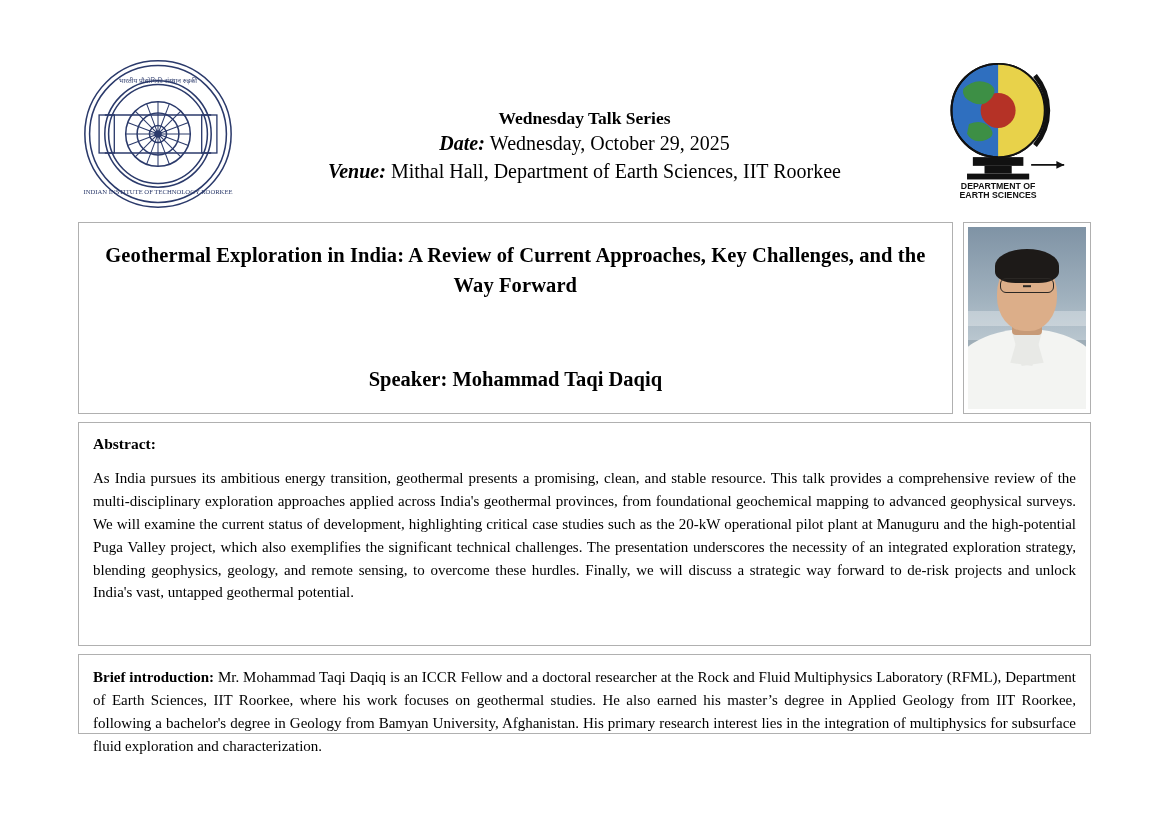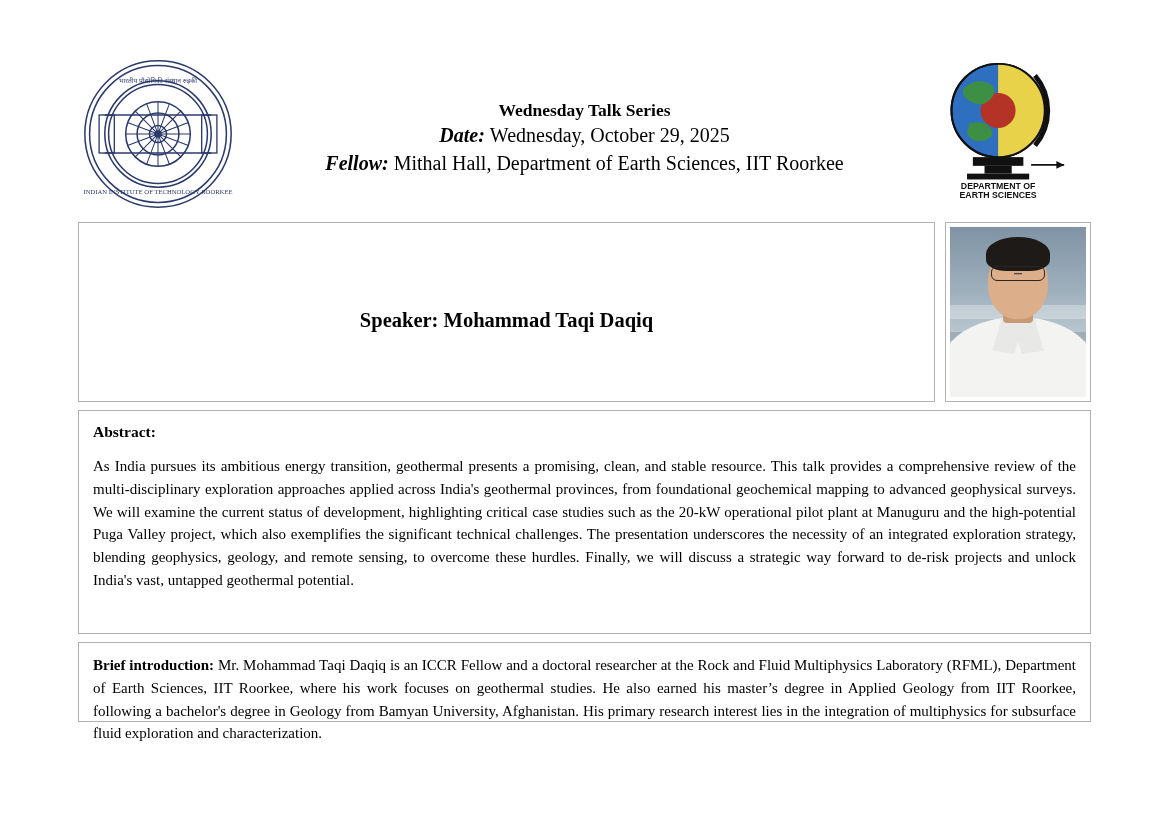--- a/index.html
+++ b/index.html
@@ -40,21 +40,21 @@
     position: absolute;
     right: 21px;
     top: 8px;
     width: 136px;
     height: 140px;
   }
   .header-center {
     position: absolute;
     left: 200px;
     right: 200px;
-    top: 50px;
+    top: 58px;
     text-align: center;
     line-height: 1.38;
   }
   .header-title {
     font-weight: bold;
     font-size: 17.5px;
   }
   .header-line {
     font-size: 20px;
   }
@@ -232,21 +232,21 @@
       </svg>
     </div>
 
     <div class="header-center">
       <div class="header-title">Wednesday Talk Series</div>
       <div class="header-line">
         <span class="hl-label">Date: </span>
         <span>Wednesday, October 29, 2025</span>
       </div>
       <div class="header-line">
-        <span class="hl-label">Fellow: </span>
+        <span class="hl-label">Venue: </span>
         <span>Mithal Hall, Department of Earth Sciences, IIT Roorkee</span>
       </div>
     </div>
 
     <div class="logo-right">
       <svg viewBox="0 0 140 146" width="136" height="142" aria-hidden="true">
         <circle cx="66" cy="56" r="48" fill="#2f6fbf" stroke="#111" stroke-width="2"></circle>
         <path d="M66 8 a48 48 0 0 1 0 96 z" fill="#e8d24a"></path>
         <path d="M66 8 a48 48 0 0 1 0 96 a34 34 0 0 0 0 -96 z" fill="#e07b2a"></path>
         <circle cx="66" cy="56" r="18" fill="#b53226"></circle>
@@ -260,20 +260,21 @@
         <line x1="100" y1="112" x2="134" y2="112" stroke="#111" stroke-width="2"></line>
         <polygon points="134,112 126,108 126,116" fill="#111"></polygon>
         <text x="66" y="137" font-size="9" font-weight="bold" text-anchor="middle" font-family="'Liberation Sans', sans-serif" fill="#111">DEPARTMENT OF</text>
         <text x="66" y="146" font-size="9" font-weight="bold" text-anchor="middle" font-family="'Liberation Sans', sans-serif" fill="#111">EARTH SCIENCES</text>
       </svg>
     </div>
   </div>
 
   <div class="title-row">
     <div class="title-box">
+      <div class="talk-title">Geothermal Exploration in India: A Review of Current Approaches, Key Challenges, and the Way Forward</div>
       <div class="speaker">Speaker: Mohammad Taqi Daqiq</div>
     </div>
     <div class="photo-box">
       <div class="photo">
         <div class="bg-stripe"></div>
         <div class="bg-stripe2"></div>
         <div class="shirt"></div>
         <div class="collar-l"></div>
         <div class="collar-r"></div>
         <div class="neck"></div>

